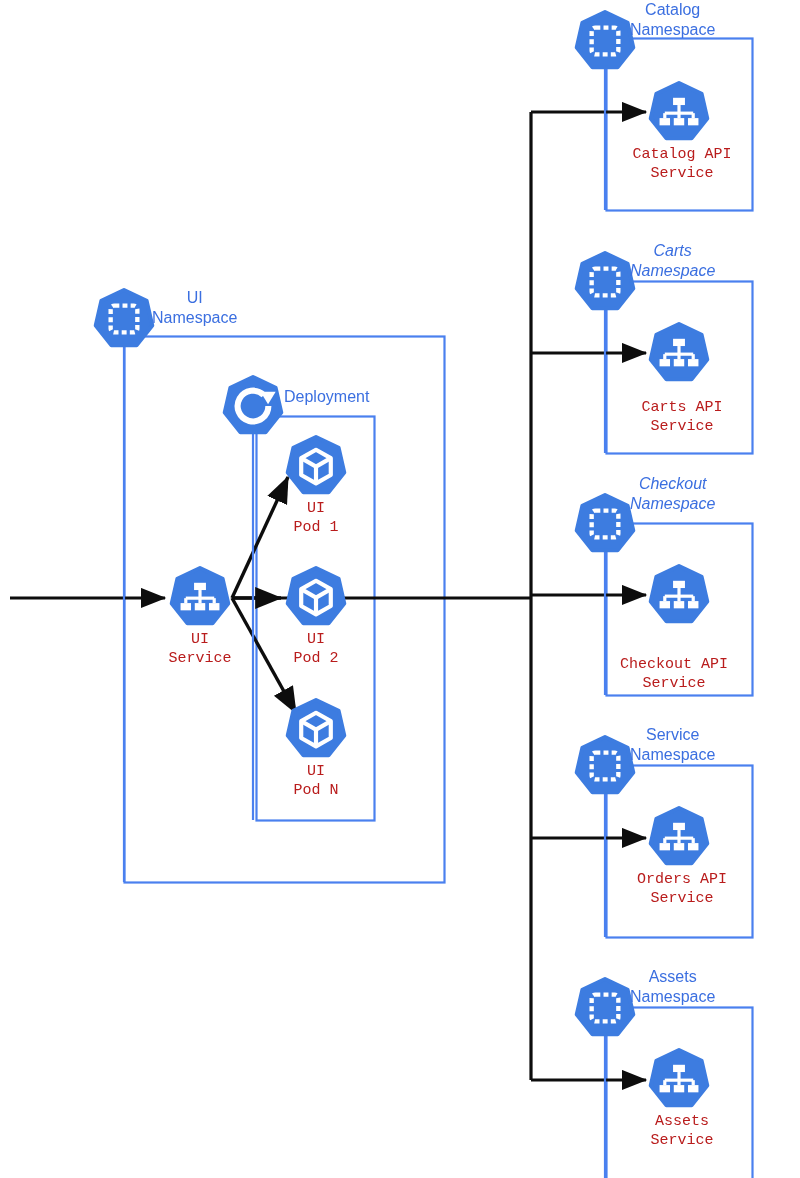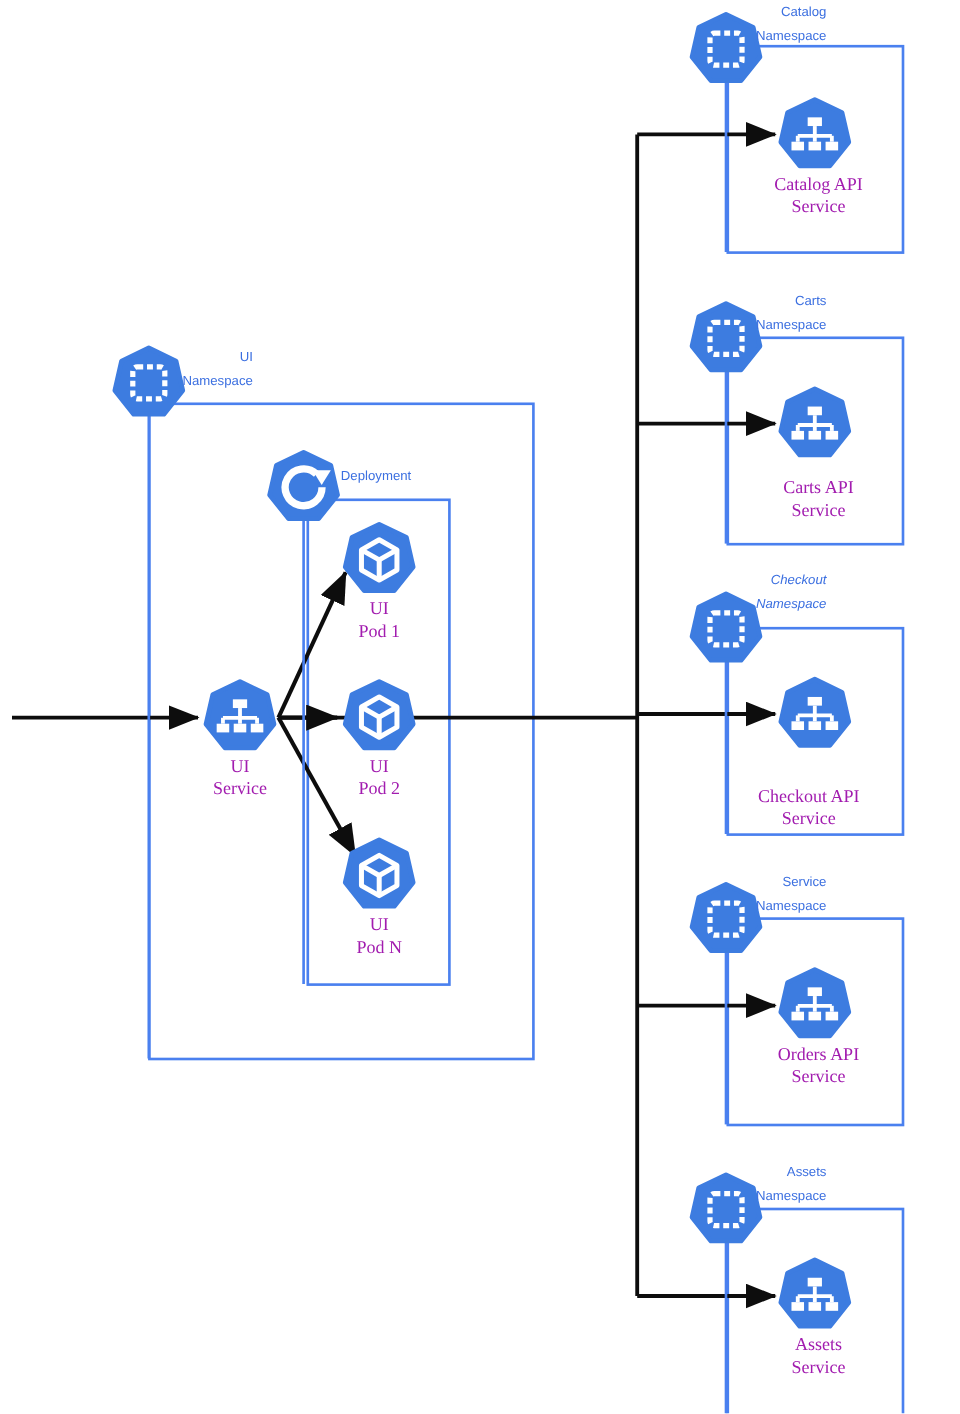--- a/index.html
+++ b/index.html
@@ -22,35 +22,35 @@
     position: absolute;
     top: 0;
     left: 0;
     width: 800px;
     height: 1178px;
     display: block;
   }
   .node-label {
     position: absolute;
     text-align: center;
-    font-family: Liberation Serif, serif;
+    font-family: Liberation Mono, monospace;
     font-size: 15px;
     line-height: 19px;
-    color: #a21caf;
+    color: #b91c1c;
     white-space: pre-line;
     pointer-events: none;
   }
   .ns-label {
     position: absolute;
     font-family: "Liberation Sans", sans-serif;
-    font-size: 11px;
+    font-size: 16px;
     line-height: 20px;
     color: #3b6fe0;
     white-space: pre-line;
-    text-align: right;
+    text-align: center;
   }
 </style>
 </head>
 <body>
 
 <div id="diagram-root">
 
   <svg id="diagram-svg" viewBox="0 0 800 1178" xmlns="http://www.w3.org/2000/svg">
     <defs>
       <marker id="arrowblk" markerWidth="9" markerHeight="9" refX="7.6" refY="3.2" orient="auto" markerUnits="strokeWidth">
@@ -223,21 +223,21 @@
       <div class="node-label" style="left: 266px; top: 499px; width: 100px;">UI
 Pod 1</div>
       <div class="node-label" style="left: 266px; top: 630px; width: 100px;">UI
 Pod 2</div>
       <div class="node-label" style="left: 266px; top: 762px; width: 100px;">UI
 Pod N</div>
       <div class="ns-label" style="left: 630px; top: 0px;">Catalog
 Namespace</div>
       <div class="node-label" style="left: 609px; top: 145px; width: 146px;">Catalog API
 Service</div>
-      <div class="ns-label" style="left: 630px; top: 241px;">Carts
+      <div class="ns-label" style="left: 630px; top: 241px; font-style: italic;">Carts
 Namespace</div>
       <div class="node-label" style="left: 609px; top: 386px; width: 146px; margin-top: 12px;">Carts API
 Service</div>
       <div class="ns-label" style="left: 630px; top: 474px; font-style: italic;">Checkout
 Namespace</div>
       <div class="node-label" style="left: 601px; top: 628px; width: 146px; margin-top: 27px;">Checkout API
 Service</div>
       <div class="ns-label" style="left: 630px; top: 725px;">Service
 Namespace</div>
       <div class="node-label" style="left: 609px; top: 870px; width: 146px; text-align: center;">Orders API

